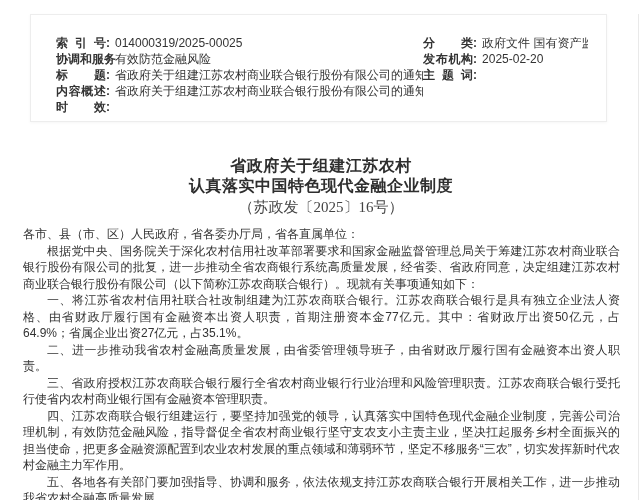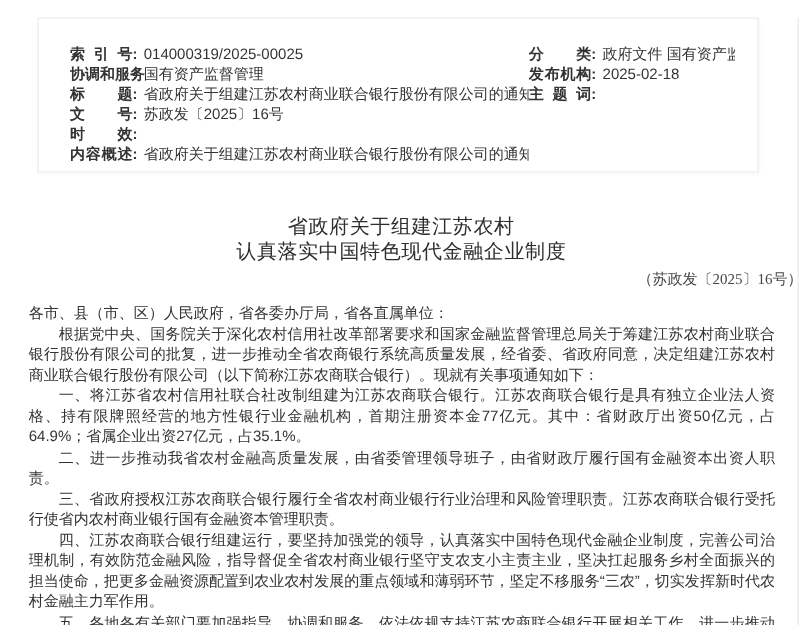--- a/index.html
+++ b/index.html
@@ -52,32 +52,31 @@
   .meta-colon { font-weight: bold; font-style: normal; }
   .meta-value { margin-left: 5px; }
   
   .title-block {
     margin-top: 34px;
     text-align: center;
     font-family: "Liberation Serif", "DejaVu Serif", serif;
   }
   .title-line {
     font-size: 16px;
-    font-weight: normal;
+    font-weight: bold;
     line-height: 20px;
     color: #2e2e2e;
     letter-spacing: 0.5px;
   }
   .doc-number {
     margin-top: 4px;
-    font-size: 12px;
+    font-size: 15px;
     line-height: 14px;
     color: #444444;
     font-family: "Liberation Serif", "DejaVu Serif", serif;
-    text-align: right;
   }
   
   .doc-body {
     margin: 12px 22px 0 23px;
     font-size: 12px;
     line-height: 16.5px;
     text-align: justify;
   }
   .doc-body p { margin: 0; text-indent: 2em; }
   .doc-body p.salutation { text-indent: 0; }
@@ -87,57 +86,54 @@
 
 <div class="page">
   <div class="right-divider"></div>
 
   <div class="meta-box">
     <div class="meta-col-left">
       <div class="meta-row">
         <span class="meta-label-text">索引号</span><span class="meta-colon">:</span><span class="meta-value">014000319/2025-00025</span>
       </div>
       <div class="meta-row">
-        <span class="meta-label-text">协调和服务</span><span class="meta-colon">:</span><span class="meta-value">国有资产监督管理</span>
+        <span class="meta-label-text">协调和服务</span><span class="meta-colon">:</span><span class="meta-value">有效防范金融风险</span>
       </div>
       <div class="meta-row">
         <span class="meta-label-text">标题</span><span class="meta-colon">:</span><span class="meta-value">省政府关于组建江苏农村商业联合银行股份有限公司的通知</span>
       </div>
       <div class="meta-row">
-        <span class="meta-label-text">文号</span><span class="meta-colon">:</span><span class="meta-value">苏政发〔2025〕16号</span>
+        <span class="meta-label-text">内容概述</span><span class="meta-colon">:</span><span class="meta-value">省政府关于组建江苏农村商业联合银行股份有限公司的通知</span>
       </div>
       <div class="meta-row">
         <span class="meta-label-text">时效</span><span class="meta-colon">:</span><span class="meta-value"></span>
-      </div>
-      <div class="meta-row">
-        <span class="meta-label-text">内容概述</span><span class="meta-colon">:</span><span class="meta-value">省政府关于组建江苏农村商业联合银行股份有限公司的通知</span>
       </div>
     </div>
     <div class="meta-col-right">
       <div class="meta-row">
         <span class="meta-label-text">分类</span><span class="meta-colon">:</span><span class="meta-value">政府文件 国有资产监督管理 通知</span>
       </div>
       <div class="meta-row">
-        <span class="meta-label-text">发布机构</span><span class="meta-colon">:</span><span class="meta-value">2025-02-18</span>
+        <span class="meta-label-text">发布机构</span><span class="meta-colon">:</span><span class="meta-value">2025-02-20</span>
       </div>
       <div class="meta-row">
         <span class="meta-label-text">主题词</span><span class="meta-colon">:</span><span class="meta-value"></span>
       </div>
     </div>
   </div>
 
   <div class="title-block">
     <div class="title-line">省政府关于组建江苏农村</div>
     <div class="title-line">认真落实中国特色现代金融企业制度</div>
     <div class="doc-number">（苏政发〔2025〕16号）</div>
   </div>
 
   <div class="doc-body">
     <p class="salutation">各市、县（市、区）人民政府，省各委办厅局，省各直属单位：</p>
     <p>根据党中央、国务院关于深化农村信用社改革部署要求和国家金融监督管理总局关于筹建江苏农村商业联合银行股份有限公司的批复，进一步推动全省农商银行系统高质量发展，经省委、省政府同意，决定组建江苏农村商业联合银行股份有限公司（以下简称江苏农商联合银行）。现就有关事项通知如下：</p>
-    <p>一、将江苏省农村信用社联合社改制组建为江苏农商联合银行。江苏农商联合银行是具有独立企业法人资格、持有限牌照经营的地方性银行业金融机构，首期注册资本金77亿元。其中：省财政厅出资50亿元，占64.9%；省属企业出资27亿元，占35.1%。</p>
+    <p>一、将江苏省农村信用社联合社改制组建为江苏农商联合银行。江苏农商联合银行是具有独立企业法人资格、由省财政厅履行国有金融资本出资人职责，首期注册资本金77亿元。其中：省财政厅出资50亿元，占64.9%；省属企业出资27亿元，占35.1%。</p>
     <p>二、进一步推动我省农村金融高质量发展，由省委管理领导班子，由省财政厅履行国有金融资本出资人职责。</p>
     <p>三、省政府授权江苏农商联合银行履行全省农村商业银行行业治理和风险管理职责。江苏农商联合银行受托行使省内农村商业银行国有金融资本管理职责。</p>
     <p>四、江苏农商联合银行组建运行，要坚持加强党的领导，认真落实中国特色现代金融企业制度，完善公司治理机制，有效防范金融风险，指导督促全省农村商业银行坚守支农支小主责主业，坚决扛起服务乡村全面振兴的担当使命，把更多金融资源配置到农业农村发展的重点领域和薄弱环节，坚定不移服务“三农”，切实发挥新时代农村金融主力军作用。</p>
     <p>五、各地各有关部门要加强指导、协调和服务，依法依规支持江苏农商联合银行开展相关工作，进一步推动我省农村金融高质量发展。</p>
   </div>
 
 </div>
 
 </body></html>

